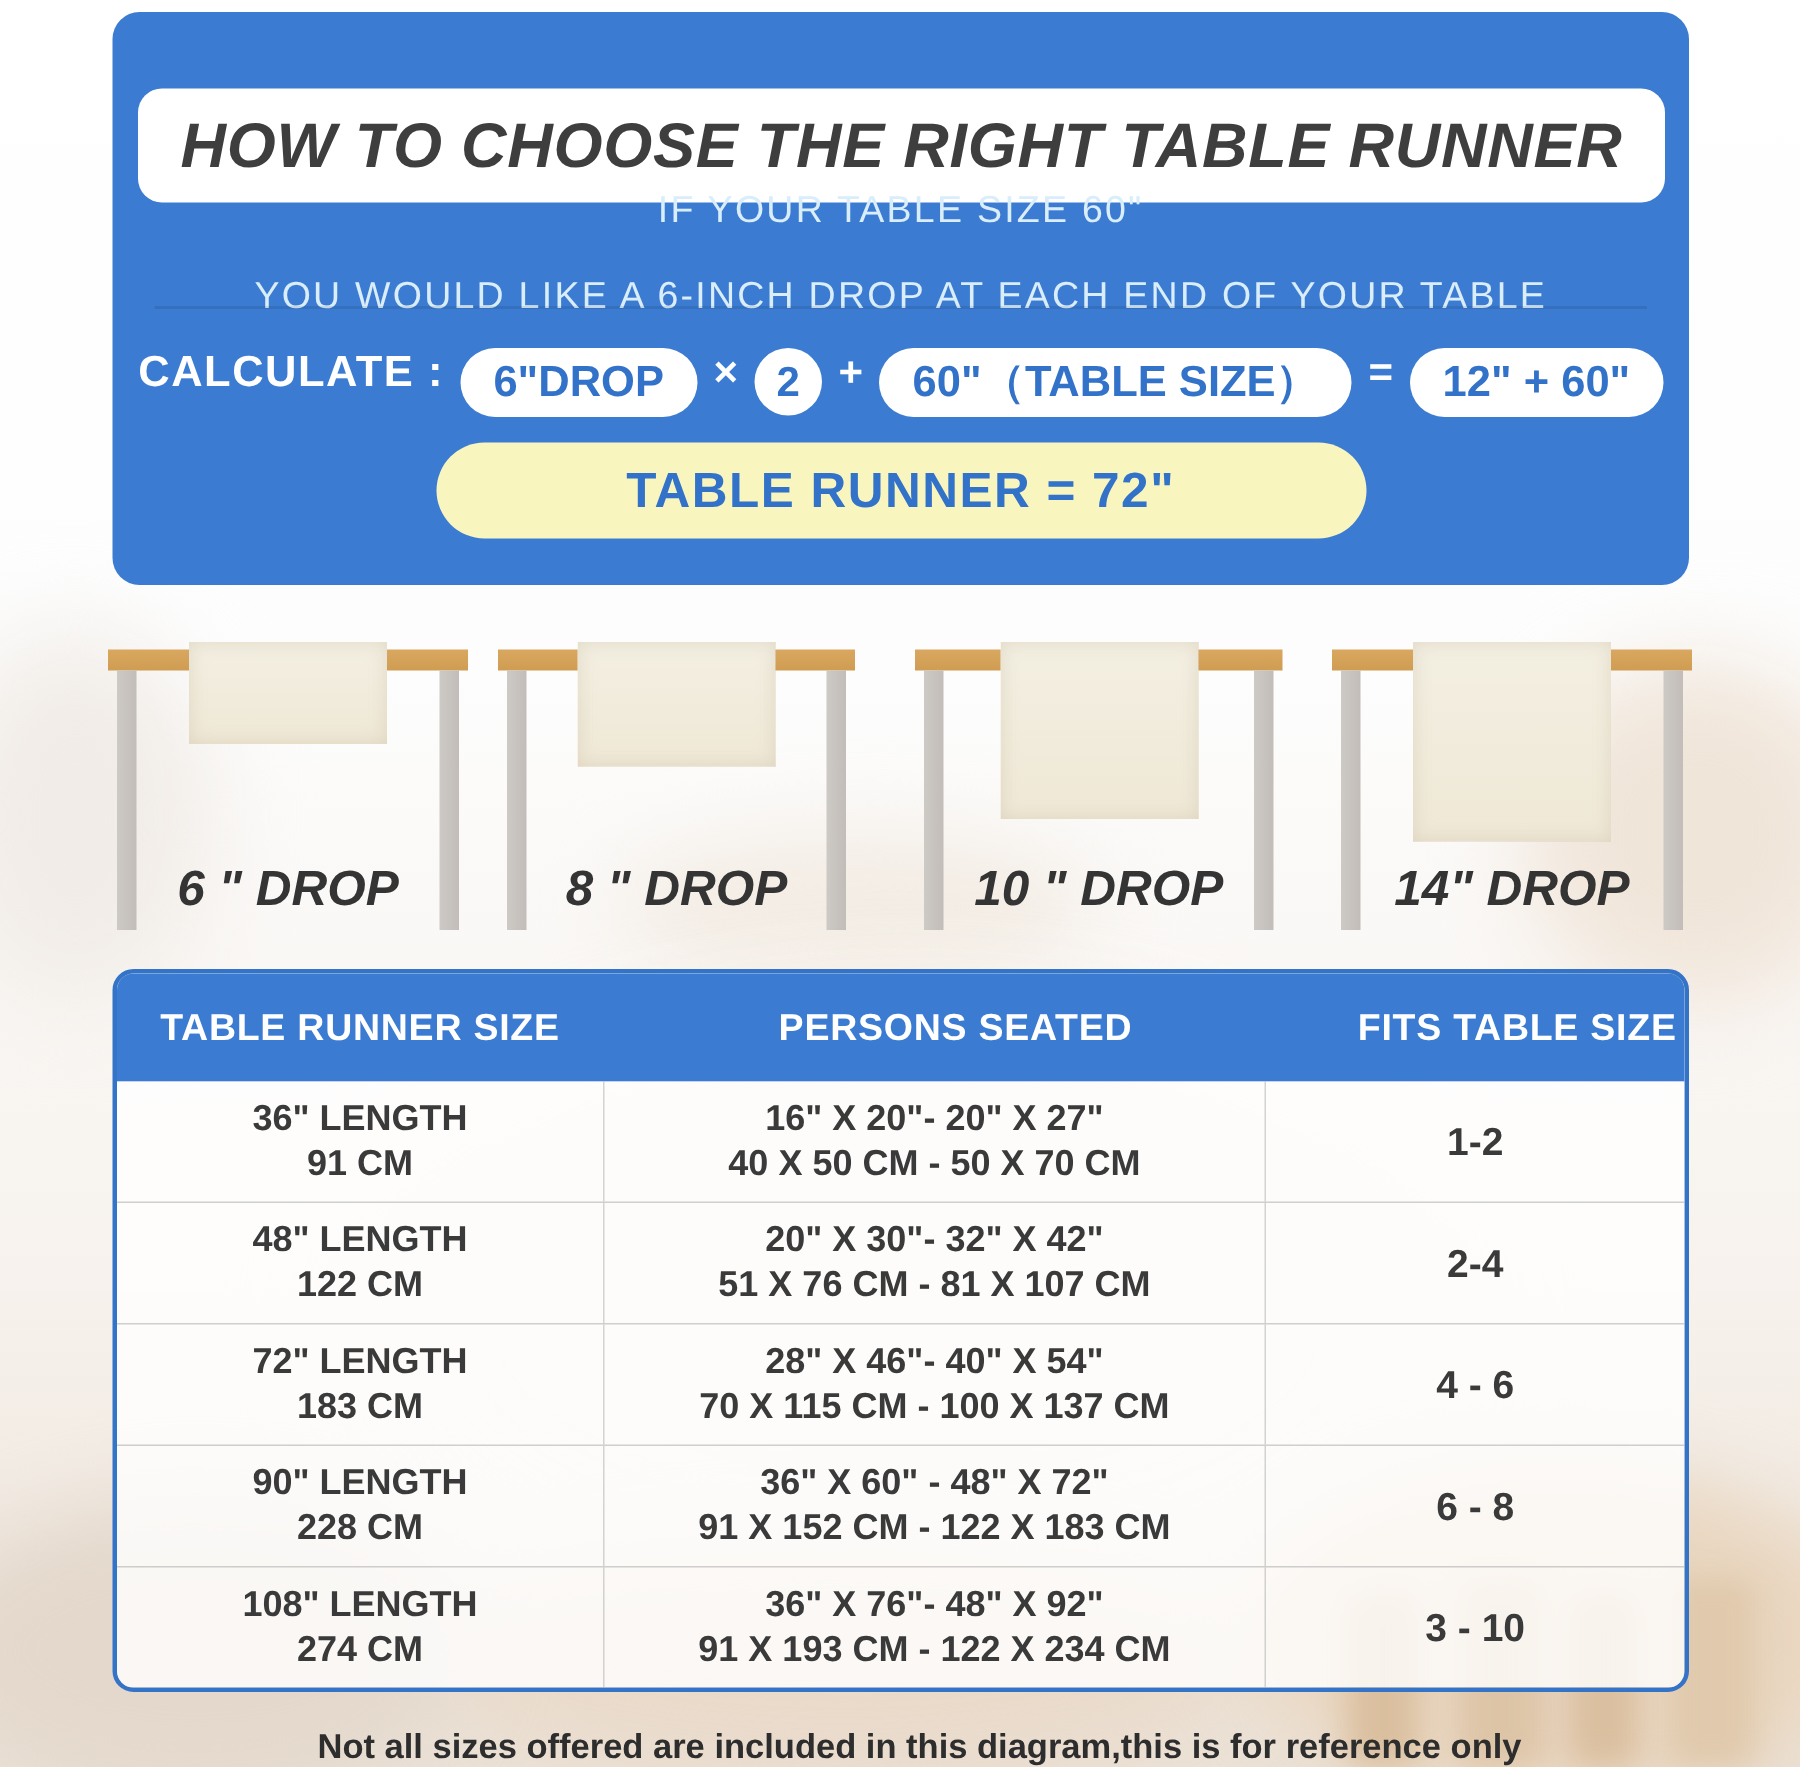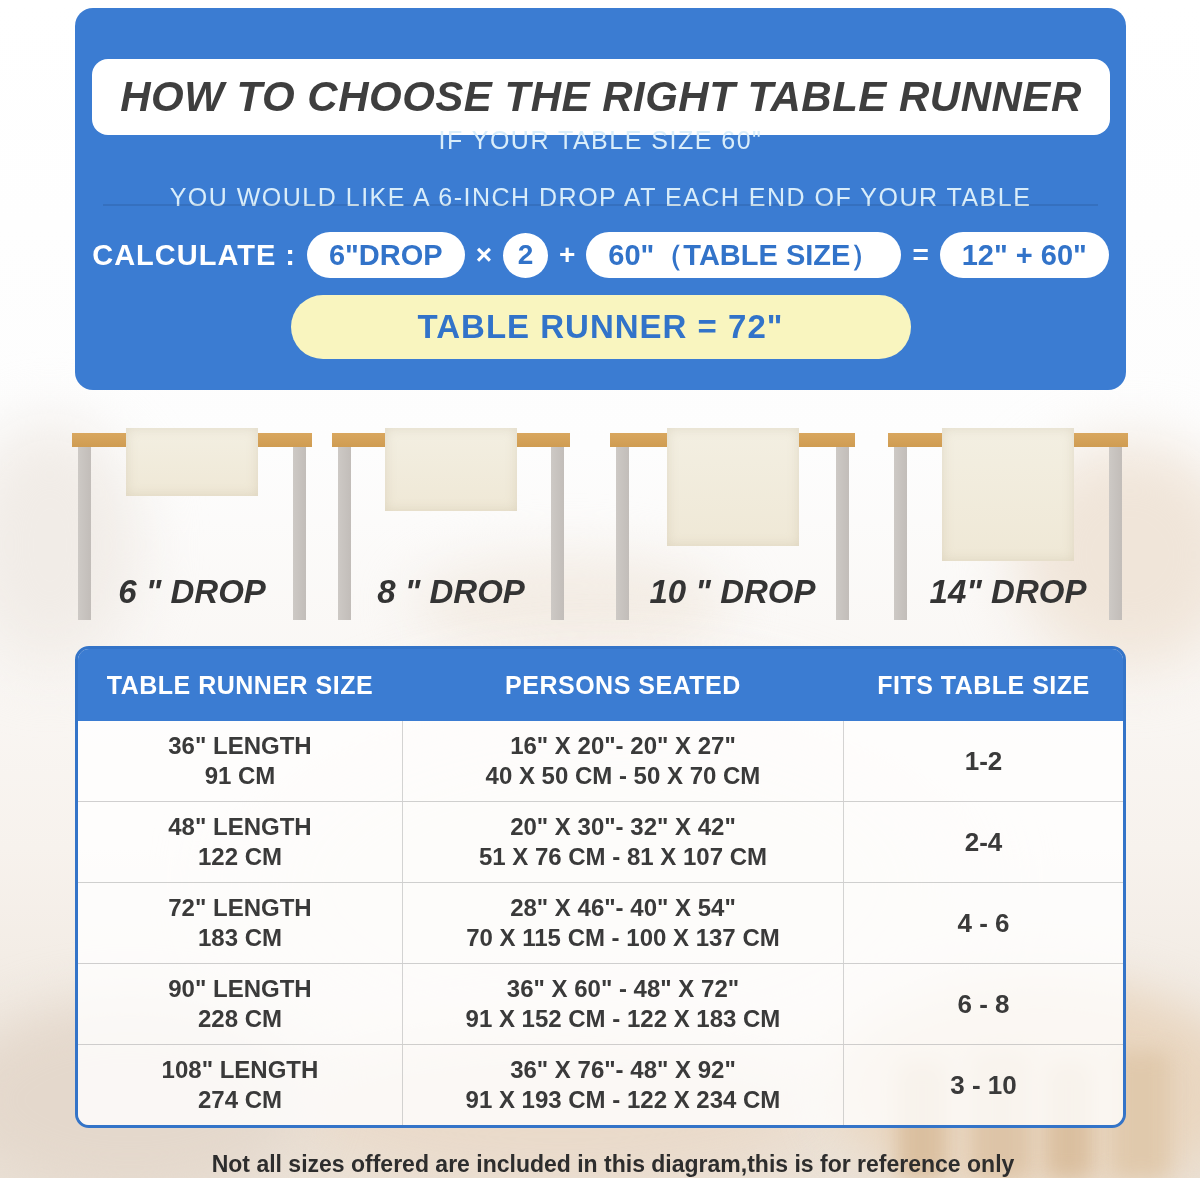--- a/index.html
+++ b/index.html
@@ -29,21 +29,21 @@
     background:#ffffff;border-radius:16px;display:flex;align-items:center;justify-content:center;margin-top:39px;}
   .title-box h1{margin:0;font-size:42px;font-weight:700;font-style:italic;
     color:#3e3e3e;letter-spacing:.5px;white-space:nowrap;}
   .sub{position:absolute;left:0;width:100%;margin:0;text-align:center;
     color:#d9edfa;font-size:25px;letter-spacing:1.5px;font-weight:400;}
   .sub1{top:118px;}
   .sub2{top:155px;margin-top:20px;}
   .banner-divider{position:absolute;left:28px;top:196px;width:995px;height:2px;
     background:rgba(0,0,0,.09);}
   .calc-row{position:absolute;left:0;top:224px;width:100%;height:46px;
-    display:flex;align-items:center;justify-content:center;gap:11px;}
+    display:flex;align-items:flex-start;justify-content:center;gap:11px;}
   .calc-label{color:#ffffff;font-size:29px;font-weight:700;letter-spacing:1px;}
   .pill{background:#ffffff;color:#3273c9;font-size:29px;font-weight:700;
     height:46px;line-height:46px;padding:0 22px;border-radius:24px;white-space:nowrap;}
   .op{color:#ffffff;font-size:28px;font-weight:700;}
   .mult-circle{background:#ffffff;color:#3273c9;width:45px;height:45px;border-radius:50%;
     font-size:28px;font-weight:700;display:flex;align-items:center;justify-content:center;}
   .result-pill{position:absolute;left:50%;transform:translateX(-50%);top:287px;
     width:620px;height:64px;background:#f9f5bf;border-radius:32px;
     color:#3273c9;font-size:33px;font-weight:700;letter-spacing:1px;
     display:flex;align-items:center;justify-content:center;white-space:nowrap;}
@@ -69,21 +69,21 @@
   .fig-3 .runner{height:118px;}
   .fig-4 .runner{height:133px;}
   .drop-fig figcaption{position:absolute;left:0;top:148px;width:100%;text-align:center;
     font-size:33px;font-weight:700;font-style:italic;color:#343434;white-space:nowrap;}
 
   
   .size-table{position:absolute;left:75px;top:646px;width:1051px;height:482px;
     border:3px solid #3474c8;border-radius:14px;overflow:hidden;
     display:flex;flex-direction:column;box-sizing:border-box;}
   .thead{height:72px;flex:0 0 72px;background:#3b7cd2;display:grid;
-    grid-template-columns:31% 42.3% 26.7%;align-items:center;}
+    grid-template-columns:31% 42.3% 26.7%;align-items:center;gap:14px;}
   .thead .th{color:#ffffff;font-size:25px;font-weight:700;letter-spacing:.5px;
     text-align:center;}
   .tbody{flex:1;display:flex;flex-direction:column;background:rgba(255,255,255,.8);}
   .trow{flex:1;display:grid;grid-template-columns:31% 42.3% 26.7%;
     border-top:1px solid rgba(170,170,170,.55);}
   .trow:first-child{border-top:none;}
   .cell{display:flex;flex-direction:column;align-items:center;justify-content:center;
     color:#3a3a3a;font-weight:700;font-size:24px;line-height:30px;white-space:nowrap;}
   .cell-mid{border-left:1px solid rgba(170,170,170,.5);border-right:1px solid rgba(170,170,170,.5);}
   .cell-persons{font-size:26px;text-align:right;}

